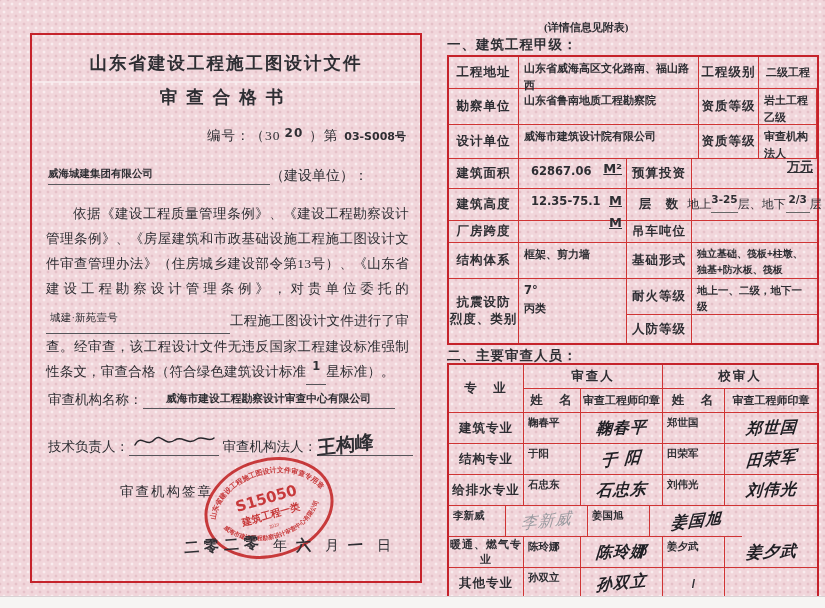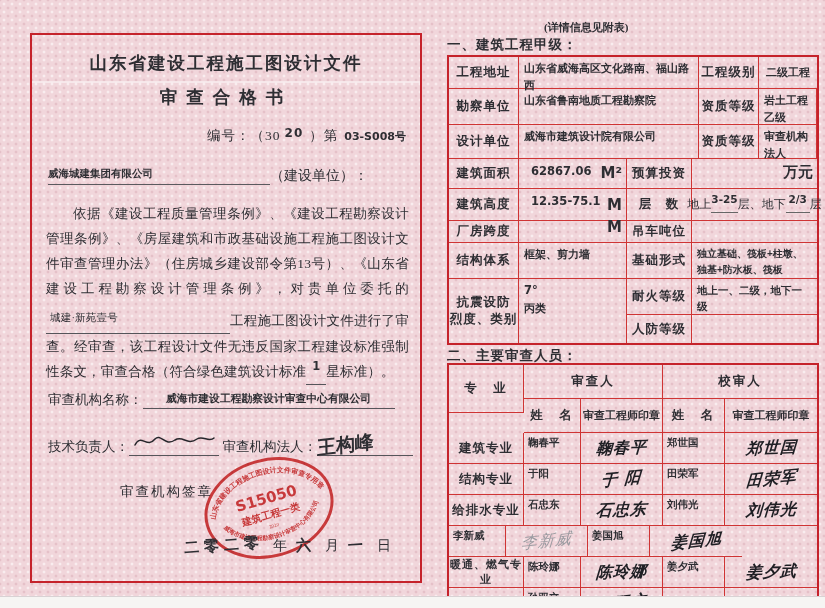--- a/index.html
+++ b/index.html
@@ -51,28 +51,28 @@
   .c.last{border-right:none;}
   .c.nb{border-bottom:none;}
   .tl{align-items:flex-start;justify-content:flex-start;}
   .w70{width:70px}.w180{width:180px}.w60{width:60px}.w58{width:58px}
   .w108{width:108px}.w65{width:65px}.w125{width:125px}.w190{width:190px}
   .h32{height:32px}.h36{height:36px}.h34{height:34px}.h30{height:30px}.h22{height:22px}.h64{height:64px}.h28{height:28px}
   .lab{font-size:12.5px;font-weight:700;letter-spacing:1px;text-align:center;line-height:1.35;}
   .val{font-family:"Liberation Sans",sans-serif;font-size:11px;font-weight:700;text-align:left;padding:3px 5px;line-height:1.55;}
   .num{font-family:"DejaVu Sans",sans-serif;font-weight:700;font-size:11.5px;}
   .num-pos{position:absolute;left:12px;top:5px;}
-  .unit{position:absolute;right:4px;bottom:6px;font-size:15px;font-weight:700;font-family:"DejaVu Sans",sans-serif;}
+  .unit{position:absolute;right:4px;bottom:12px;font-size:13px;font-weight:700;font-family:"DejaVu Sans",sans-serif;text-decoration:underline;}
   .cnunit{font-family:"Liberation Serif",serif;}
   .floors{font-size:12px;white-space:nowrap;}
   .fillnum{display:inline-block;min-width:24px;border-bottom:1px solid #666;text-align:center;}
   .fillnum>span{display:inline-block;transform:translateY(-5px);font-size:10.5px;font-weight:700;font-family:"DejaVu Sans",sans-serif;line-height:1;}
   
   .cw75{width:75px}.cw57{width:57px}.cw82{width:82px}.cw62{width:62px}.cw92{width:92px}.cw139{width:139px}.cw154{width:154px}
-  .h24{height:34px}.h48{height:48px}.h31{height:31px}
+  .h24{height:24px}.h48{height:48px}.h31{height:31px}
   .hdr{font-size:12.5px;font-weight:700;letter-spacing:2px;}
   .hdr-seal{font-size:11px;font-weight:700;letter-spacing:0;}
   .col{display:flex;flex-direction:column;}
   .pname{position:absolute;left:4px;top:3px;font-size:10.5px;font-weight:700;font-family:"Liberation Sans",sans-serif;}
   .pname.slash{position:static;font-size:12px;}
   .sig{font-family:"DejaVu Sans",sans-serif;font-style:italic;font-weight:700;font-size:16px;transform:rotate(-6deg) skewX(-10deg);letter-spacing:1px;color:#1f1f24;white-space:nowrap;}
   .drow:nth-child(even) .sig{transform:rotate(-2deg) skewX(-5deg);}
   .sig.faint{color:#9b9ba1;font-weight:400;}
 </style>
 </head>

